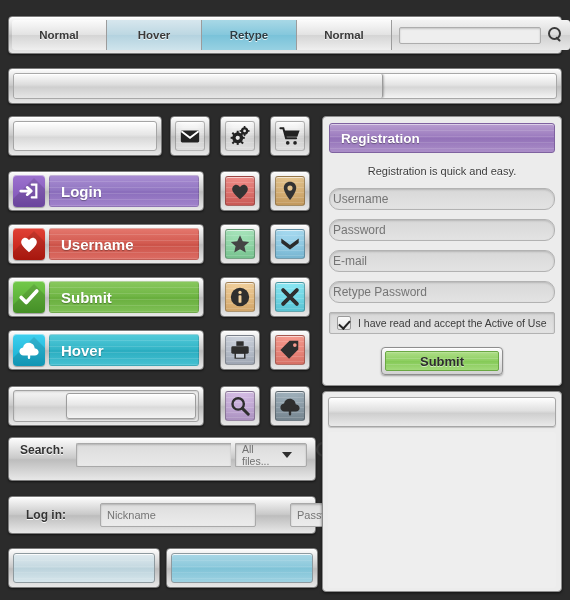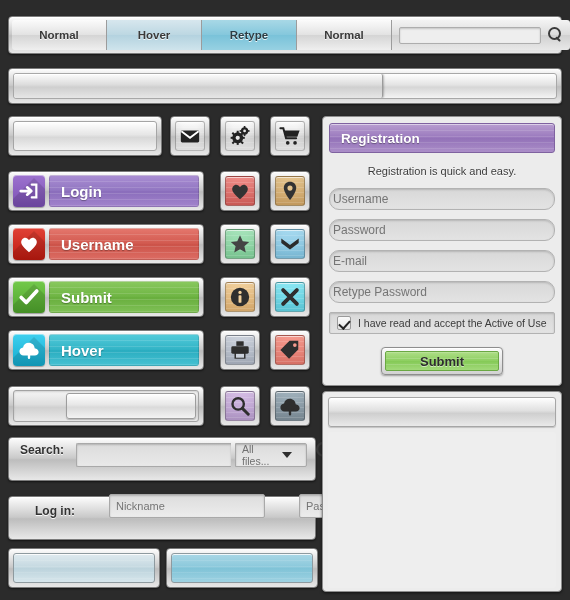--- a/index.html
+++ b/index.html
@@ -185,21 +185,21 @@
     background:linear-gradient(#dcdcdc,#e9e9e9);
     border:1px solid #a9a9a9; border-radius:0 2px 2px 0;
     box-shadow:inset 0 1px 2px rgba(0,0,0,.2);
     font-size:10.5px; color:#707070; padding:0 14px 0 6px; cursor:pointer;
   }
   .caret { width:0;height:0;border-left:5px solid transparent;border-right:5px solid transparent;border-top:6px solid #2e2e2e; }
   #search-go { width:26px; display:flex; align-items:center; justify-content:center; cursor:pointer; }
   #search-go .mag { margin:0; transform:scale(1.15); }
 
   
-  #loginbar { width:308px; height:38px; padding:21px; display:flex; align-items:flex-end; gap:6px; }
+  #loginbar { width:308px; height:38px; padding:12px; display:flex; align-items:center; gap:6px; }
   #login-label {
     font-size:12px; font-weight:bold; color:#333;
     text-shadow:0 1px 0 rgba(255,255,255,.9); padding-left:5px; white-space:nowrap;
   }
   .login-input {
     flex:1; height:24px;
     background:linear-gradient(#dddddd,#ececec);
     border:1px solid #a9a9a9; border-radius:2px;
     box-shadow:inset 0 1px 2px rgba(0,0,0,.2);
     font-size:11px; color:#6e6e6e; padding:0 6px; outline:none;margin-left:28px;

